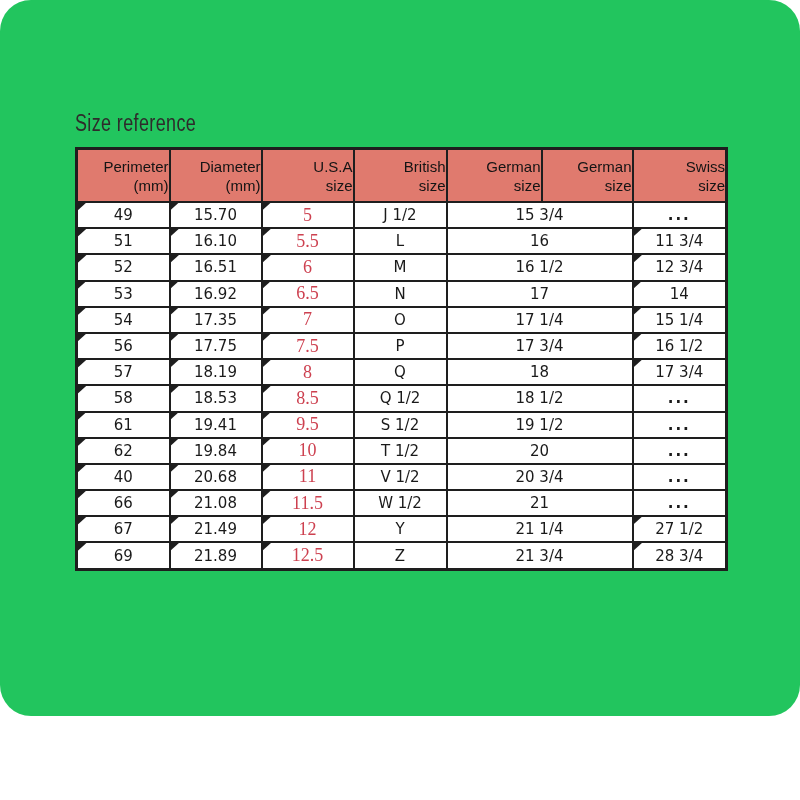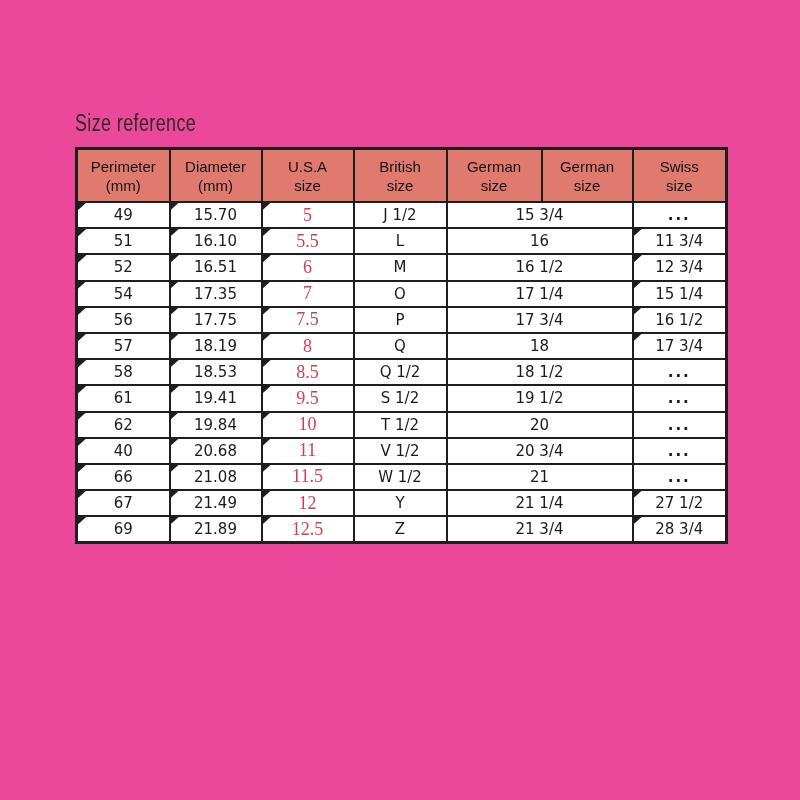--- a/index.html
+++ b/index.html
@@ -7,22 +7,23 @@
     padding: 0;
     background: #ffffff;
     width: 800px;
     height: 800px;
     overflow: hidden;
     font-family: "Liberation Sans", sans-serif;
   }
   .canvas {
     position: relative;
     width: 800px;
-    height: 800px;
-    background: #ec4899;
+    height: 716px;
+    background: #22c55e;
+    border-radius: 31px;
   }
   .page-title {
     position: absolute;
     left: 75px;
     top: 110px;
     font-family: "Liberation Sans", sans-serif;
     font-size: 23px;
     font-weight: 500;
     color: #2e2b2b;
     letter-spacing: 0.5px;
@@ -40,21 +41,21 @@
     border: 3px solid var(--border, #1e1e1e);
   }
   .size-table th {
     background: var(--header-bg, #e07a6e);
     border: 2px solid var(--border, #1e1e1e);
     height: 51px;
     font-family: "Liberation Sans", sans-serif;
     font-size: 15px;
     font-weight: normal;
     color: #141414;
-    text-align: center;
+    text-align: right;
     vertical-align: middle;
     line-height: 19px;
     padding: 0;
   }
   .size-table th .hline { display: block; }
   .size-table td {
     position: relative;
     border: 2px solid var(--border, #1e1e1e);
     height: 24.2px;
     font-family: "DejaVu Sans", sans-serif;
@@ -153,20 +154,28 @@
         </tr>
         <tr>
           <td class="w">52</td>
           <td class="w">16.51</td>
           <td class="usa w">6</td>
           <td>M</td>
           <td colspan="2">16 1/2</td>
           <td class="w">12 3/4</td>
         </tr>
         <tr>
+          <td class="w">53</td>
+          <td class="w">16.92</td>
+          <td class="usa w">6.5</td>
+          <td>N</td>
+          <td colspan="2">17</td>
+          <td class="w">14</td>
+        </tr>
+        <tr>
           <td class="w">54</td>
           <td class="w">17.35</td>
           <td class="usa w">7</td>
           <td>O</td>
           <td colspan="2">17 1/4</td>
           <td class="w">15 1/4</td>
         </tr>
         <tr>
           <td class="w">56</td>
           <td class="w">17.75</td>

